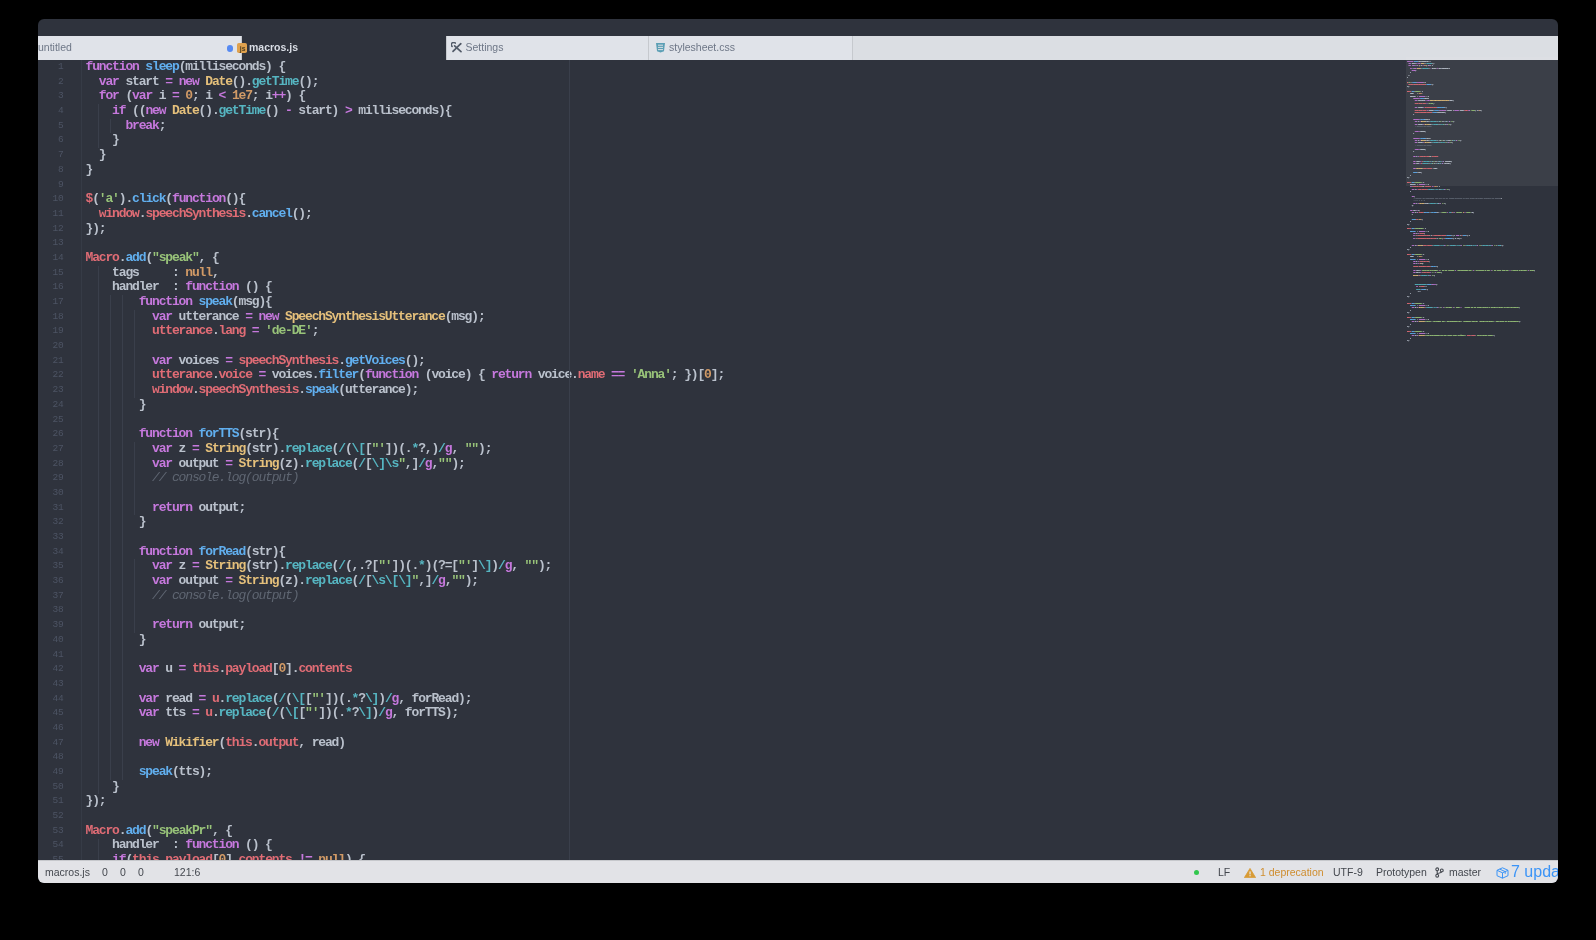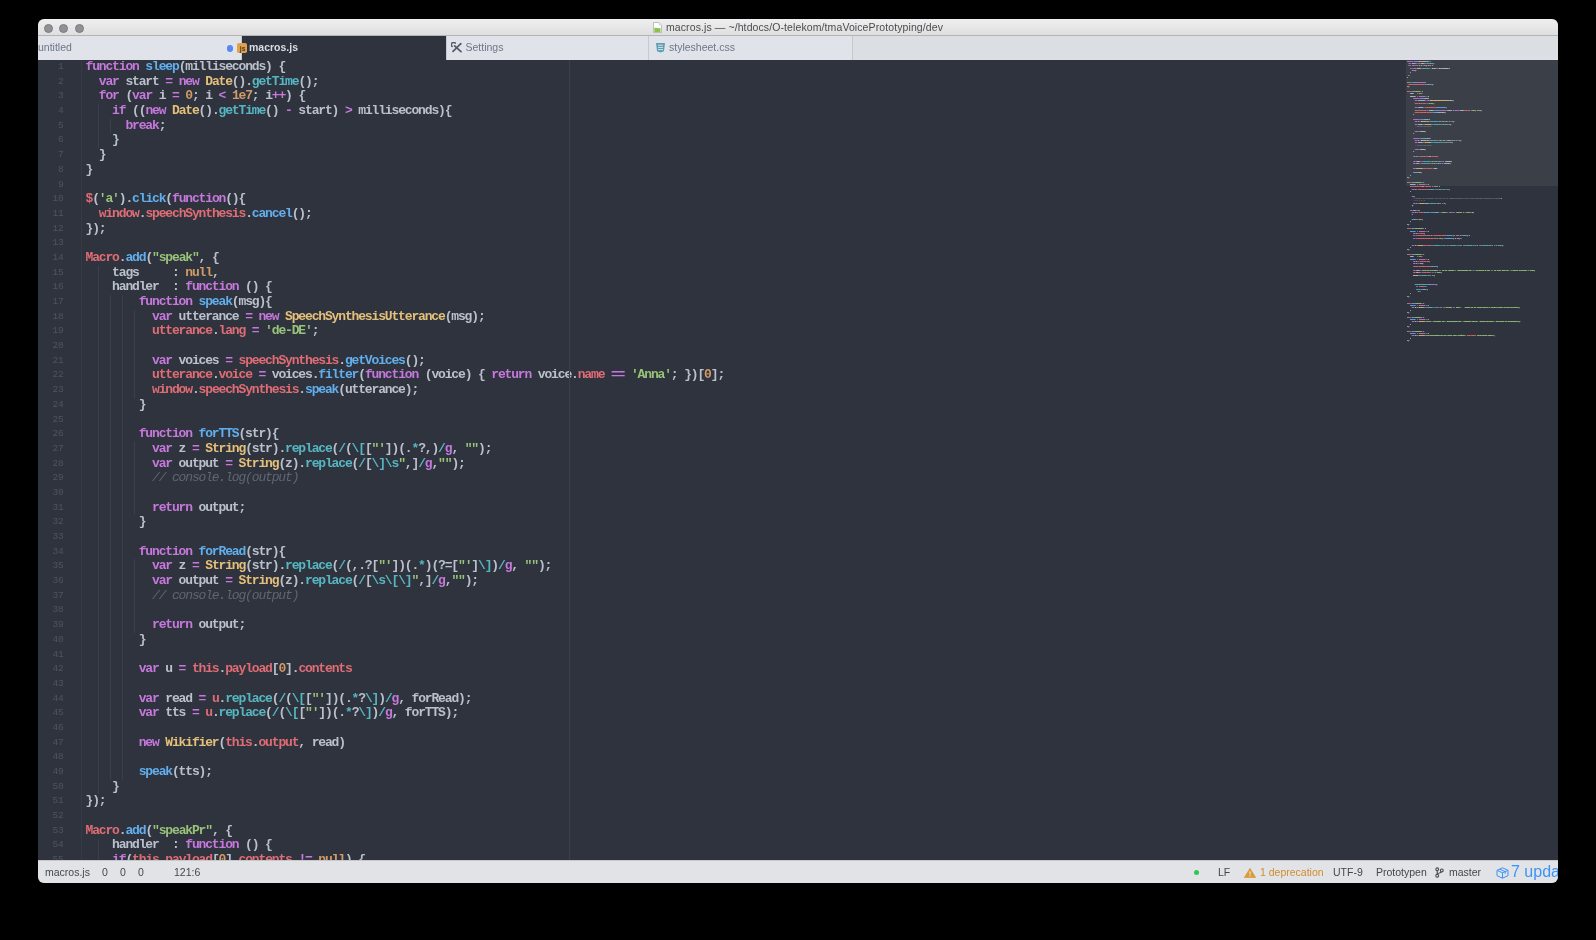--- a/index.html
+++ b/index.html
@@ -24,30 +24,20 @@
 .ig{position:absolute;width:1px;background:#3a3f4b}
 #wrapguide{position:absolute;left:531px;top:41px;width:1px;height:800px;background:#3a3f4b}
 #gutterline{position:absolute;left:43px;top:41px;width:1px;height:800px;background:#363b46}
 #minimap{position:absolute;left:1369px;top:40.6px;transform:scale(0.1282,0.1939);transform-origin:0 0;font-size:13px;font-weight:bold;letter-spacing:-1.7513px;line-height:12px;-webkit-text-stroke:1.1px;color:#bac1cc;font-family:"Liberation Mono",monospace;white-space:pre}
 #mmoverlay{position:absolute;left:1368px;top:38px;width:152px;height:129px;background:rgba(255,255,255,0.06)}
 #statusbar{position:absolute;left:0;bottom:0;width:100%;height:23px;background:#e2e3e7;border-top:1px solid #c6c8cc;font-size:10.5px;color:#43474e}
 .sb{position:absolute;top:0;line-height:22px;white-space:nowrap}
 </style></head>
 <body>
 <div id="win">
-  <div id="titlebar">
-    <div class="tl" style="left:5.5px"></div>
-    <div class="tl" style="left:20.9px"></div>
-    <div class="tl" style="left:36.5px"></div>
-    <div id="title"><svg id="ticon" viewBox="0 0 9 11">
-          <path d="M0.5 0.5 h5.3 l2.7 2.7 v7.3 h-8 z" fill="#fdfdfd" stroke="#a6a6a6" stroke-width="0.7"></path>
-          <path d="M5.8 0.5 l2.7 2.7 h-2.7 z" fill="#d6d6d6"></path>
-          <path d="M1.3 6.2 c1.8 -1.2 3.6 1.2 6.2 -0.4 v4.1 h-6.2 z" fill="#8ac24a"></path>
-        </svg>macros.js — ~/htdocs/O-telekom/tmaVoicePrototyping/dev</div>
-  </div>
   <div id="tabs">
     <div class="tab" style="left:0;width:204px">untitled<span class="sep"></span><span style="position:absolute;right:9px;top:9px;width:6.5px;height:6.5px;border-radius:50%;background:#568af2"></span></div>
     <div class="tab" id="tab-active" style="left:204px;width:203.5px;text-indent:-5px"><svg width="10" height="10" style="vertical-align:-1.5px;margin-right:2px" viewBox="0 0 10 10">
           <rect width="10" height="10" rx="1.8" fill="#dfa14e"></rect>
           <text x="5.7" y="8.3" font-size="6.8" font-weight="bold" fill="#4e3d1d" text-anchor="middle" font-family="Liberation Sans">js</text>
         </svg>macros.js</div>
     <div class="tab" style="left:407.5px;width:203.5px;text-indent:5px"><svg width="12" height="11" style="vertical-align:-2px;margin-right:3px" viewBox="0 0 12 11">
           <g stroke="#525a68" stroke-width="1.7" stroke-linecap="round" fill="none">
             <line x1="3.6" y1="3.8" x2="10" y2="9.6"></line>
             <line x1="9.8" y1="1.6" x2="2" y2="9.4"></line>

